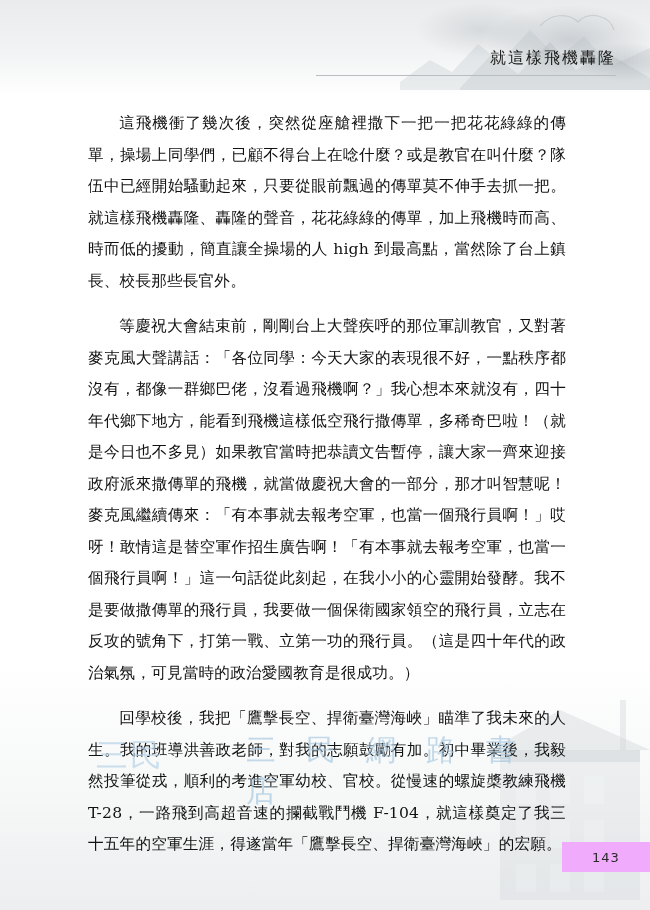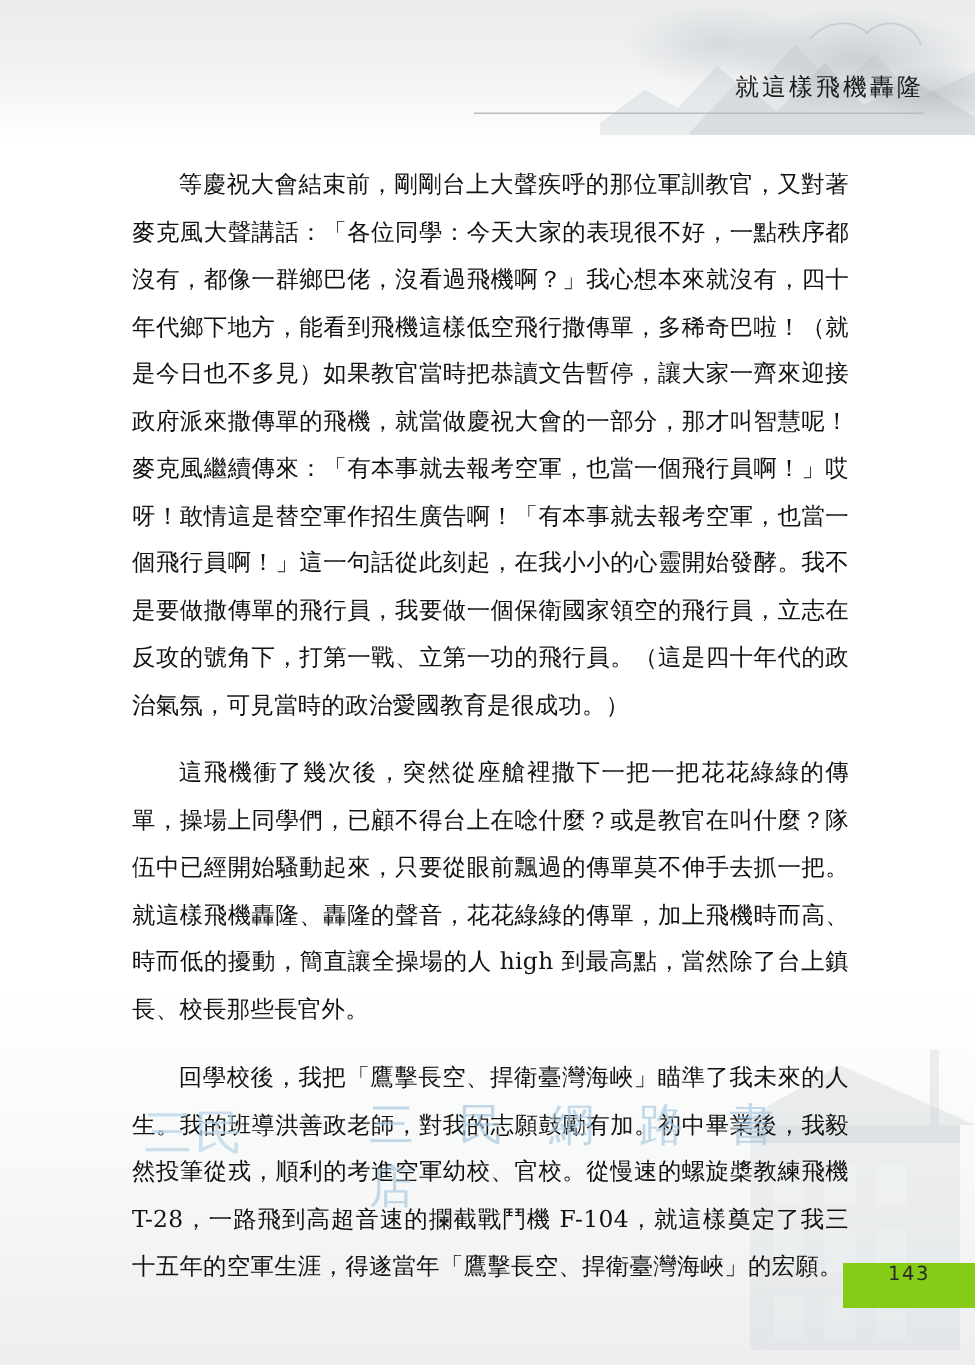--- a/index.html
+++ b/index.html
@@ -150,22 +150,23 @@
     opacity: 0.95;
   }
 
   
   .page-number-box {
     position: absolute;
     right: 0;
     bottom: 38px;
     width: 88px;
     height: 30px;
-    background: #84cc16;
+    background: #f0abfc;
     display: flex;
+    align-items: center;
     justify-content: center;
     margin-top: 44px;
   }
   .page-number {
     font-size: 13px;
     color: #2a2a2a;
     font-family: "DejaVu Sans", "Liberation Sans", sans-serif;
     letter-spacing: 1px;
   }
 </style>
@@ -209,22 +210,22 @@
       <rect x="150" y="20" width="6" height="50" fill="#b0b8be" opacity="0.5"></rect>
     </svg>
   </div>
 
   <div class="header">
     <div class="header-title">就這樣飛機轟隆</div>
     <div class="header-rule"></div>
   </div>
 
   <div class="content">
+    <p class="para">這飛機衝了幾次後，突然從座艙裡撒下一把一把花花綠綠的傳單，操場上同學們，已顧不得台上在唸什麼？或是教官在叫什麼？隊伍中已經開始騷動起來，只要從眼前飄過的傳單莫不伸手去抓一把。就這樣飛機轟隆、轟隆的聲音，花花綠綠的傳單，加上飛機時而高、時而低的擾動，簡直讓全操場的人 high 到最高點，當然除了台上鎮長、校長那些長官外。</p>
     <p class="para">等慶祝大會結束前，剛剛台上大聲疾呼的那位軍訓教官，又對著麥克風大聲講話：「各位同學：今天大家的表現很不好，一點秩序都沒有，都像一群鄉巴佬，沒看過飛機啊？」我心想本來就沒有，四十年代鄉下地方，能看到飛機這樣低空飛行撒傳單，多稀奇巴啦！（就是今日也不多見）如果教官當時把恭讀文告暫停，讓大家一齊來迎接政府派來撒傳單的飛機，就當做慶祝大會的一部分，那才叫智慧呢！麥克風繼續傳來：「有本事就去報考空軍，也當一個飛行員啊！」哎呀！敢情這是替空軍作招生廣告啊！「有本事就去報考空軍，也當一個飛行員啊！」這一句話從此刻起，在我小小的心靈開始發酵。我不是要做撒傳單的飛行員，我要做一個保衛國家領空的飛行員，立志在反攻的號角下，打第一戰、立第一功的飛行員。（這是四十年代的政治氣氛，可見當時的政治愛國教育是很成功。）</p>
-    <p class="para">這飛機衝了幾次後，突然從座艙裡撒下一把一把花花綠綠的傳單，操場上同學們，已顧不得台上在唸什麼？或是教官在叫什麼？隊伍中已經開始騷動起來，只要從眼前飄過的傳單莫不伸手去抓一把。就這樣飛機轟隆、轟隆的聲音，花花綠綠的傳單，加上飛機時而高、時而低的擾動，簡直讓全操場的人 high 到最高點，當然除了台上鎮長、校長那些長官外。</p>
     <p class="para">回學校後，我把「鷹擊長空、捍衛臺灣海峽」瞄準了我未來的人生。我的班導洪善政老師，對我的志願鼓勵有加。初中畢業後，我毅然投筆從戎，順利的考進空軍幼校、官校。從慢速的螺旋槳教練飛機 T-28，一路飛到高超音速的攔截戰鬥機 F-104，就這樣奠定了我三十五年的空軍生涯，得遂當年「鷹擊長空、捍衛臺灣海峽」的宏願。</p>
   </div>
 
   <div class="watermark">
     <div class="wm-logo">三民</div>
     <div class="wm-cn">三 民 網 路 書 店</div>
   </div>
 
   <div class="page-number-box">
     <span class="page-number">143</span>

